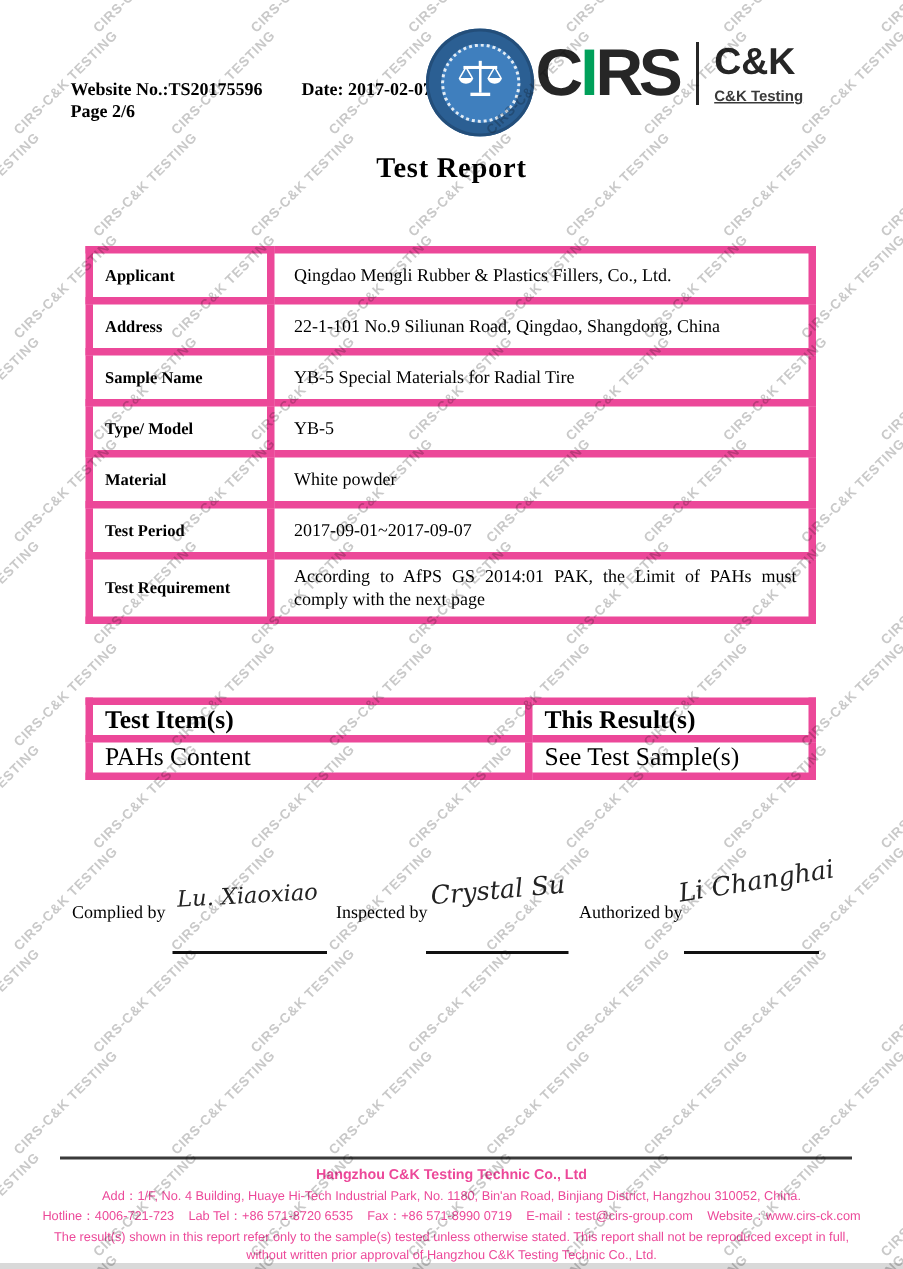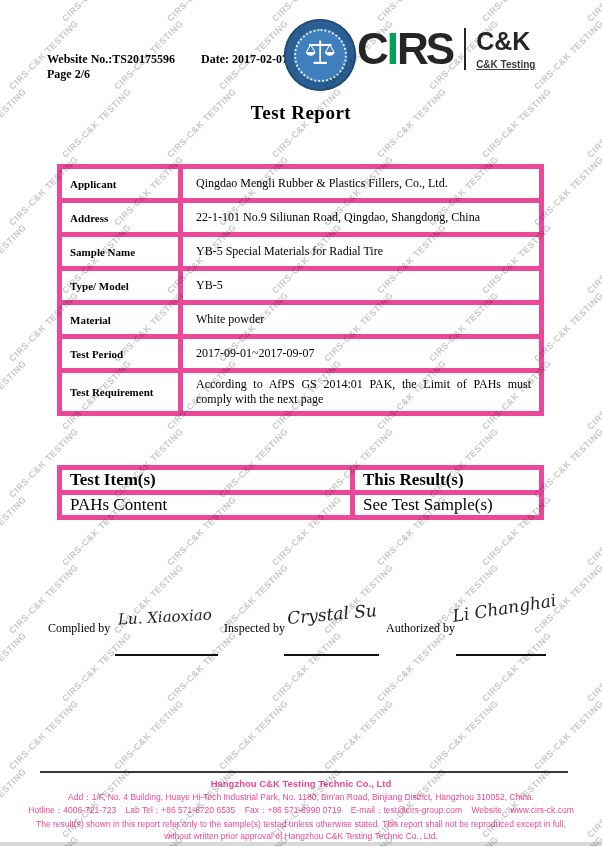--- a/index.html
+++ b/index.html
@@ -99,21 +99,21 @@
 
   #result-table {
     position: absolute; left: 57px; top: 465px;
     width: 487px; table-layout: fixed;
   }
   #result-table td { font-size: 17px; padding-left: 8px; height: 25px; }
   #result-table .hdr { font-weight: bold; }
   #result-table col.c1 { width: 293px; }
 
   
-  #signatures { position: absolute; left: 0; top: 570px; width: 496px; height: 80px; margin-top: 20px; }
+  #signatures { position: absolute; left: 0; top: 570px; width: 496px; height: 80px; }
   .sig-label { position: absolute; font-size: 12px; top: 31px; }
   .sig-line  { position: absolute; top: 64px; border-bottom: 2px solid #111; }
   .sig-name  {
     position: absolute;
     font-family: "DejaVu Serif", serif;
     font-style: italic;
     color: #222;
     white-space: nowrap;
   }
 

